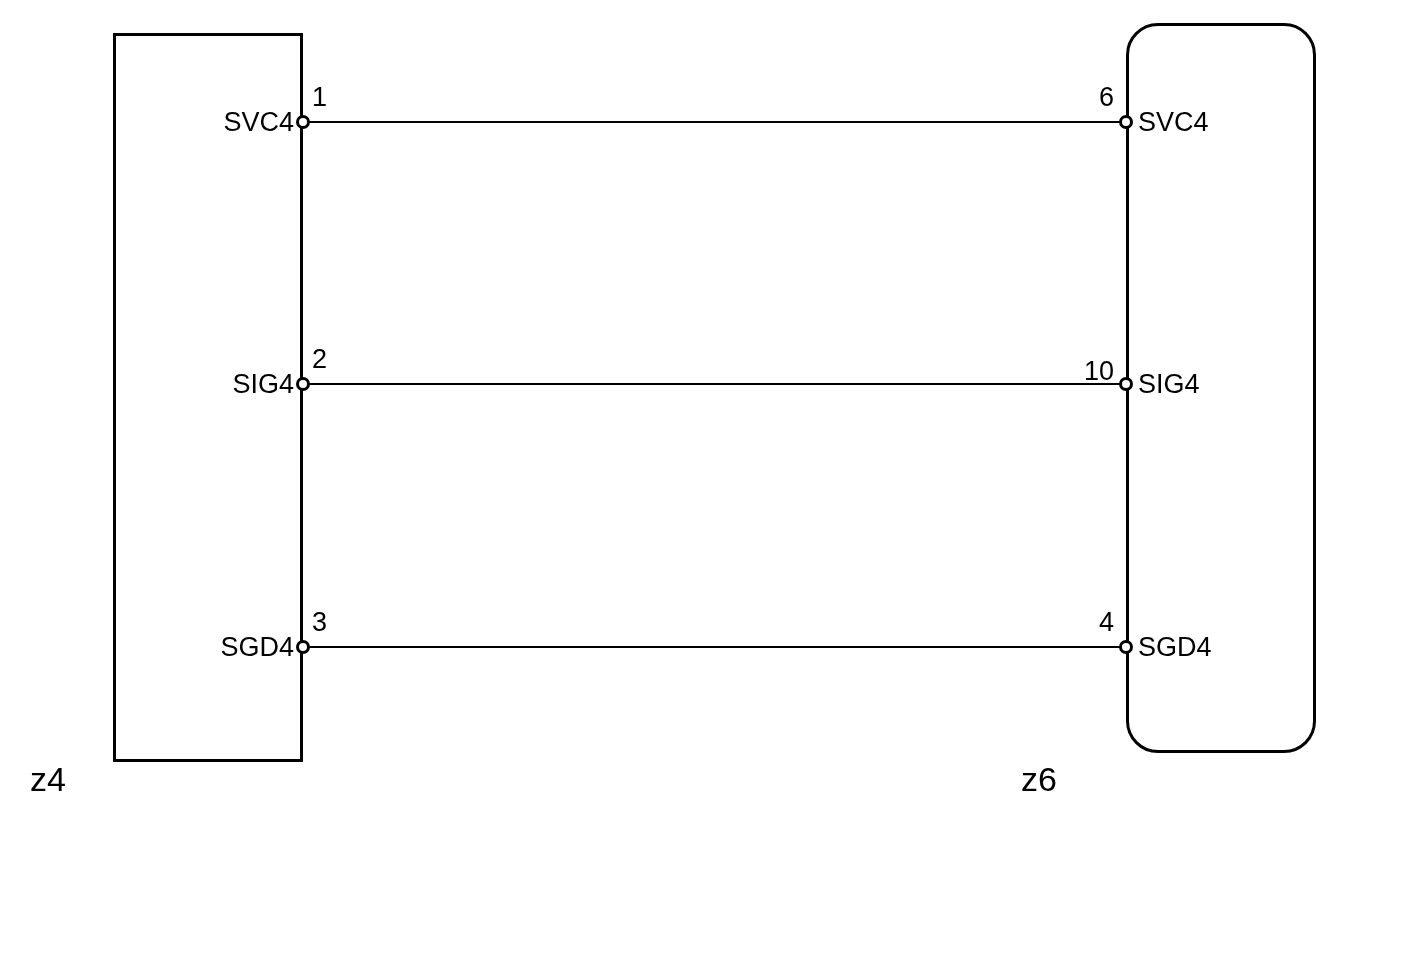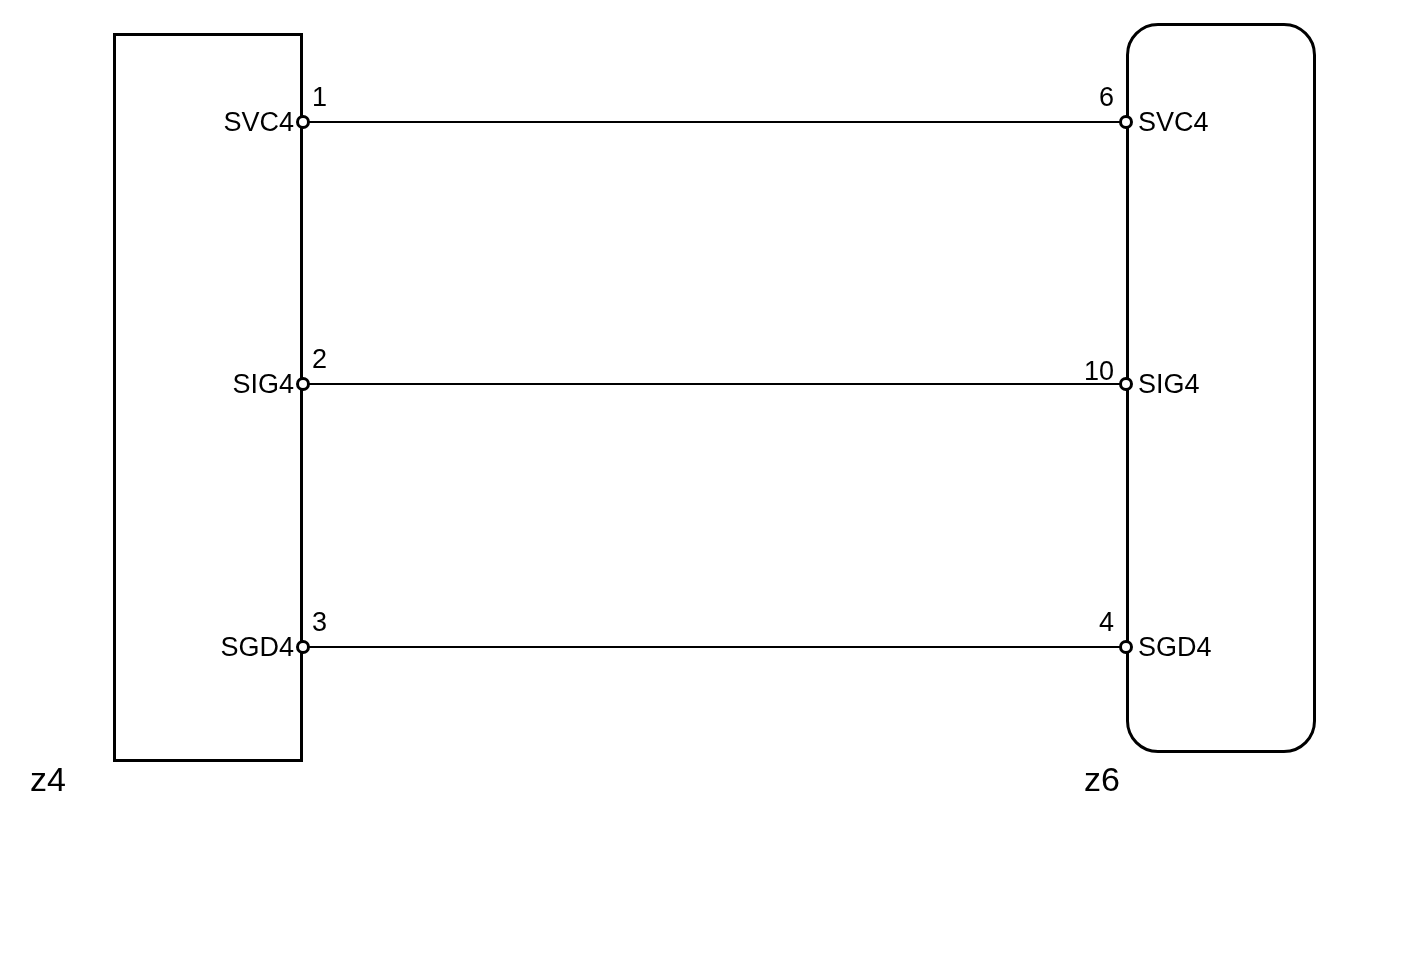--- a/index.html
+++ b/index.html
@@ -50,21 +50,21 @@
   .pin-number.left{left:312px;text-align:left;}
   .pin-number.right{left:964px;width:150px;text-align:right;}
   .component-caption{
     position:absolute;
     top:764px;
     font-size:34px;
     line-height:31px;
     white-space:nowrap;
   }
   .component-caption.left{left:30px;}
-  .component-caption.right{left:1084px;}
+  .component-caption.right{left:1021px;}
 </style>
 </head>
 <body>
 
 <div class="canvas">
 
   <div class="box sensor"></div>
   <div class="box ecu"></div>
 
   <div class="wire" style="top:121px"></div>

